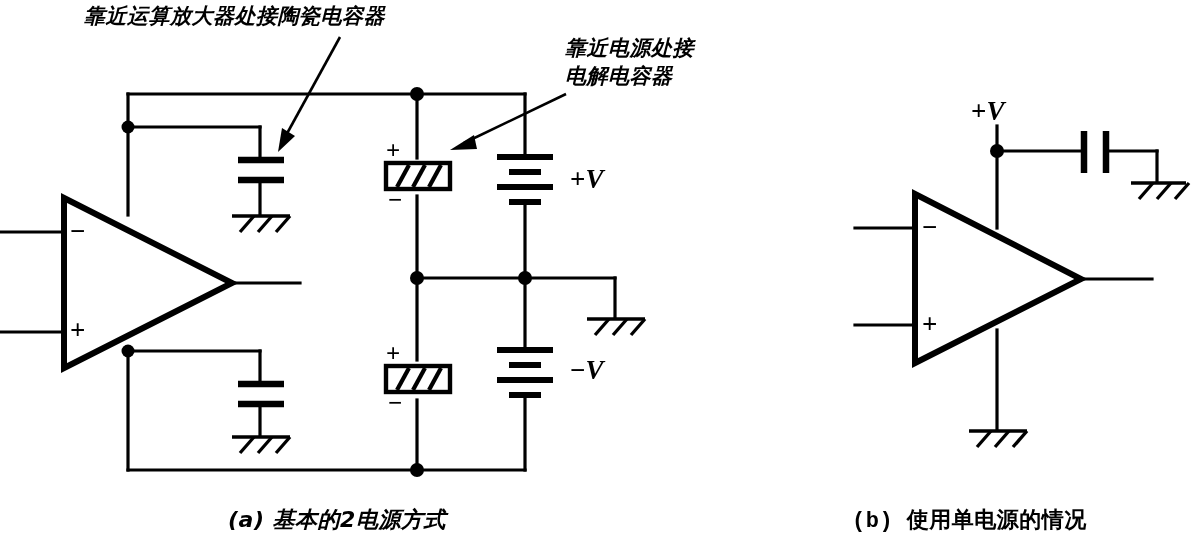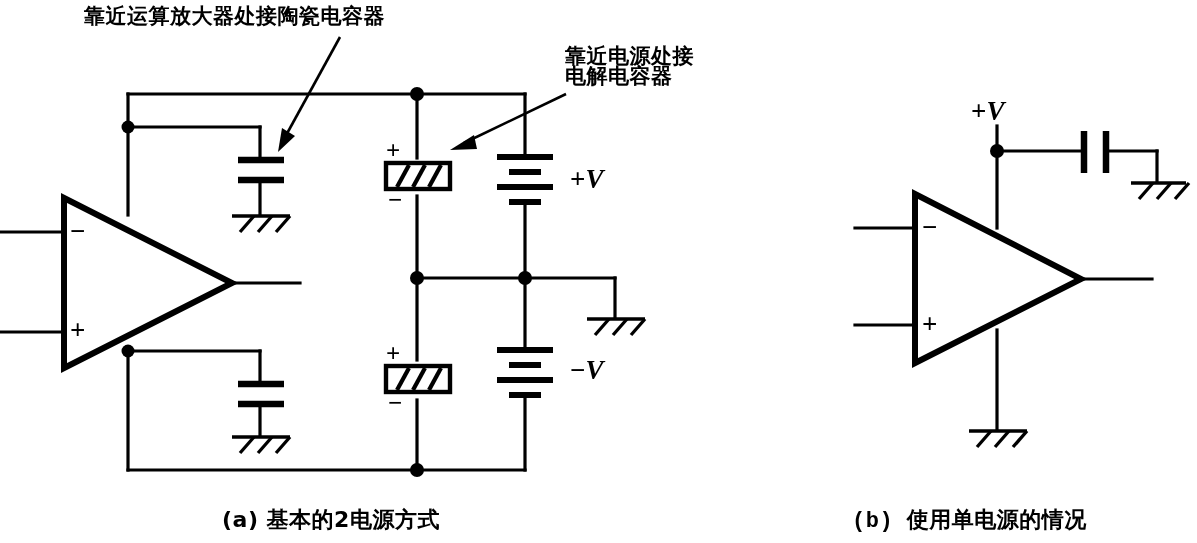--- a/index.html
+++ b/index.html
@@ -90,20 +90,21 @@
     position: absolute;
     white-space: pre;
     color: #000000;
   }
   .ann {
     font-family: "DejaVu Sans", "Liberation Sans", sans-serif;
     font-size: 21px;
     font-weight: 700;
     line-height: 28px;
     letter-spacing: 0.5px;
+    font-style: italic;
   }
   .caption {
     font-family: "DejaVu Sans", "Liberation Sans", sans-serif;
     font-size: 22px;
     font-weight: 700;
     letter-spacing: 0.5px;
   }
   .pinsign {
     font-family: "Liberation Serif", "DejaVu Serif", serif;
     font-size: 27px;
@@ -279,21 +280,21 @@
         <line class="gnd-top" x1="969" y1="431" x2="1027" y2="431"></line>
         <line class="gnd-line" x1="977" y1="447" x2="991" y2="431"></line>
         <line class="gnd-line" x1="995" y1="447" x2="1009" y2="431"></line>
         <line class="gnd-line" x1="1013" y1="447" x2="1027" y2="431"></line>
       </g>
     </g>
   </svg>
 
   <div class="txt ann" style="left:84px; top:2px;">靠近运算放大器处接陶瓷电容器</div>
 
-  <div class="txt ann" style="left:565px; top:42px;">靠近电源处接</div>
+  <div class="txt ann" style="left:565px; top:34px;">靠近电源处接</div>
 
   <div class="txt ann" style="left:565px; top:62px;text-align:right;">电解电容器</div>
 
   <div class="txt pinsign" style="left:70px; top:216px;">−</div>
   <div class="txt pinsign" style="left:70px; top:315px;">+</div>
 
   <div class="txt capsign" style="left:386px; top:137px;">+</div>
   <div class="txt capsign" style="left:388px; top:186px;">−</div>
 
   <div class="txt capsign" style="left:386px; top:340px;">+</div>
@@ -301,17 +302,17 @@
 
   <div class="txt supply" style="left:570px; top:164px;"><span class="sgn">+</span><span>V</span></div>
 
   <div class="txt supply" style="left:570px; top:355px;"><span class="sgn">−</span><span>V</span></div>
 
   <div class="txt pinsign" style="left:922px; top:212px;">−</div>
   <div class="txt pinsign" style="left:922px; top:309px;">+</div>
 
   <div class="txt supply" style="left:971px; top:96px;"><span class="sgn">+</span><span>V</span></div>
 
-  <div class="txt caption" style="left:222px; top:505px;">(a) 基本的2电源方式</div>
+  <div class="txt caption" style="left:228px; top:505px;font-style:italic;">(a) 基本的2电源方式</div>
 
   <div class="txt caption" style="left:852px; top:505px;font-family:Liberation Mono, monospace;">(b) 使用单电源的情况</div>
 
 </div>
 
 </body></html>

